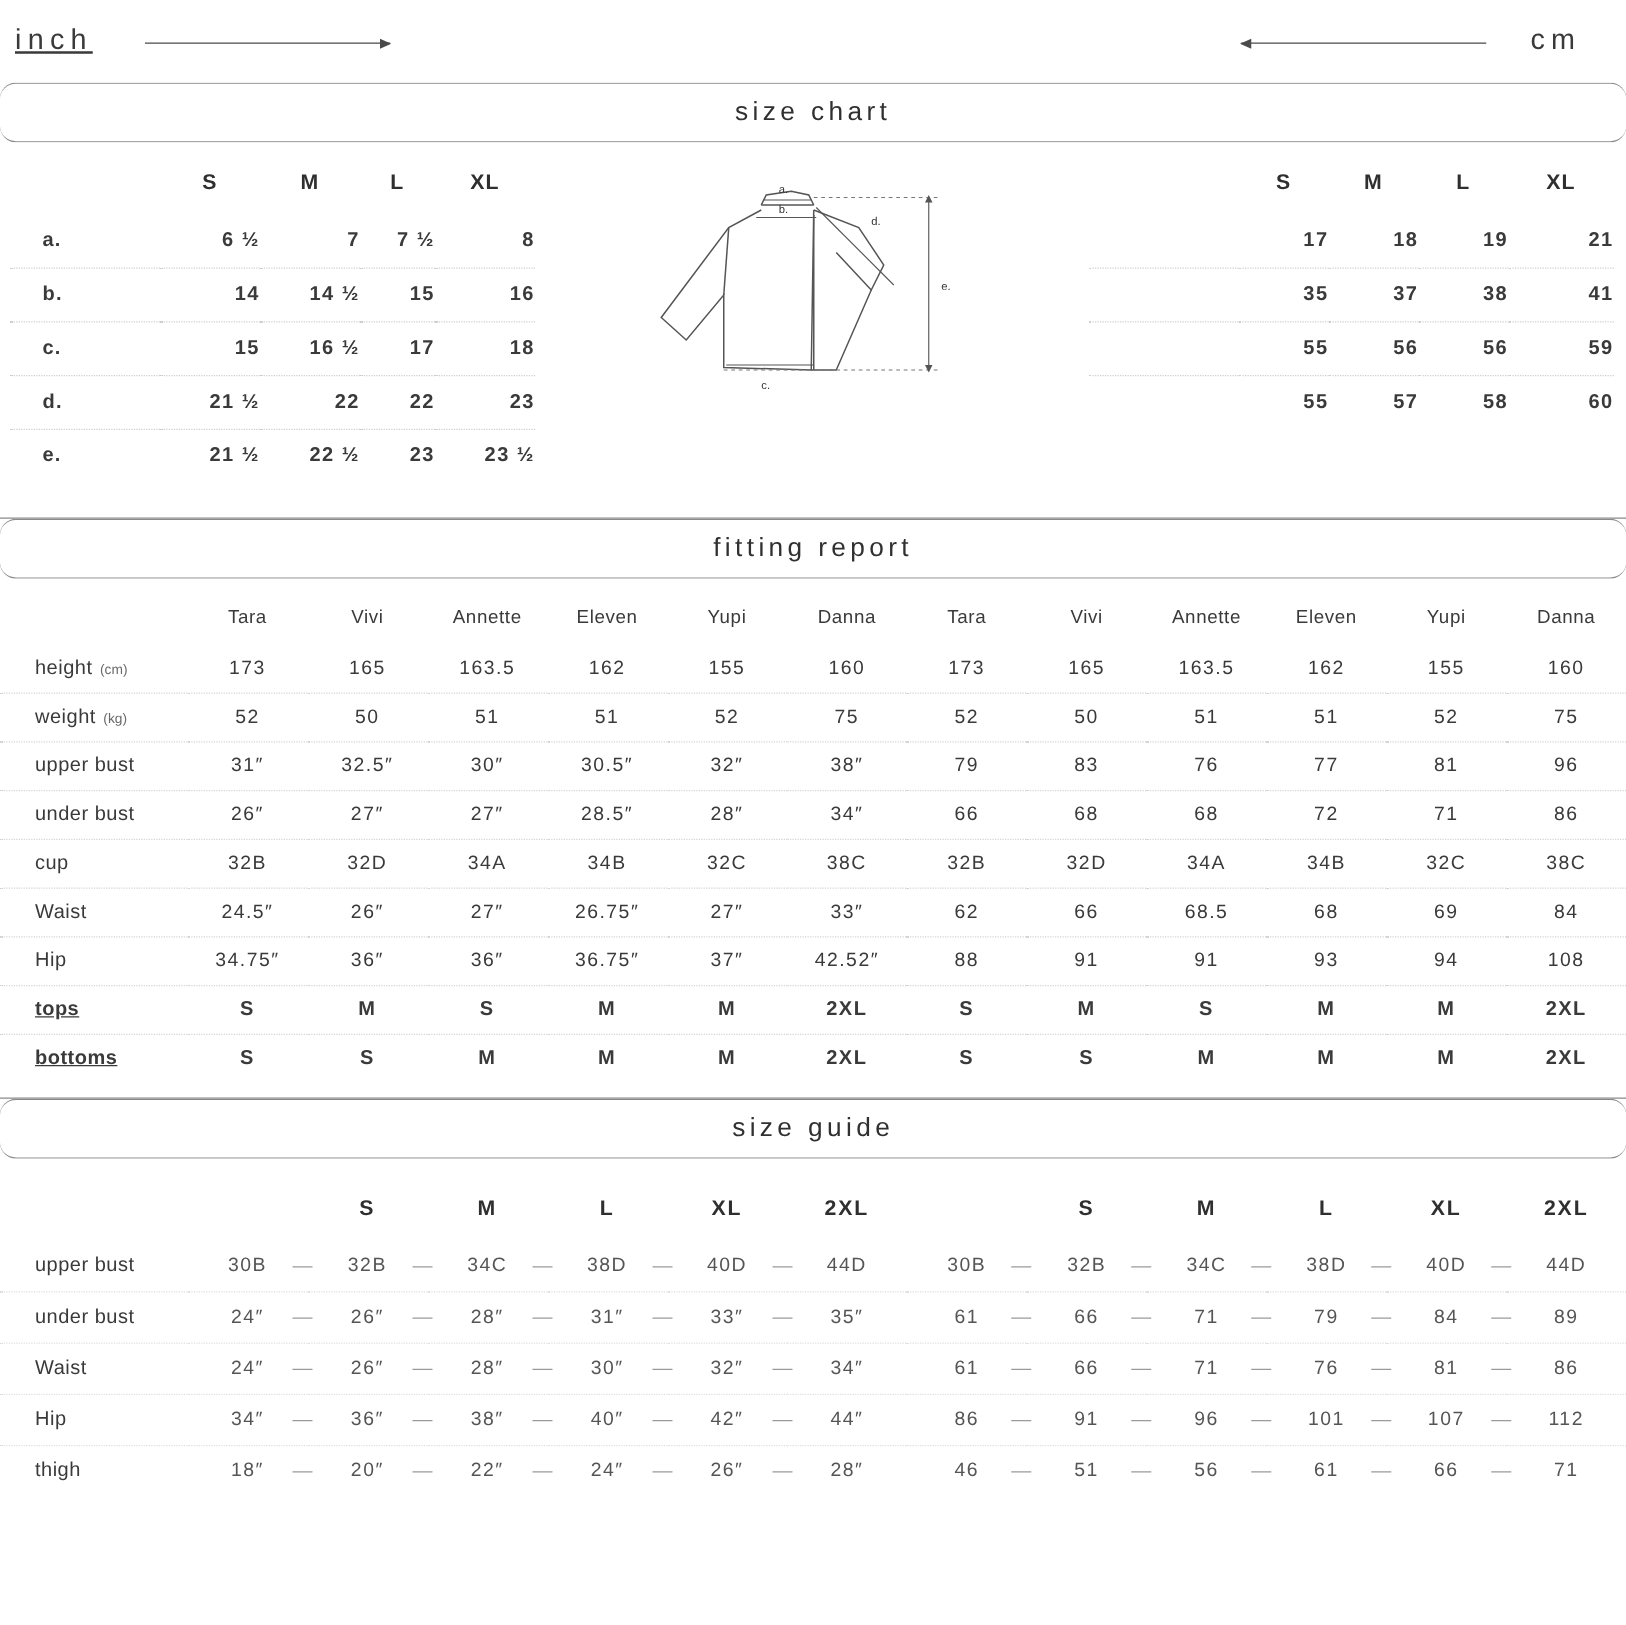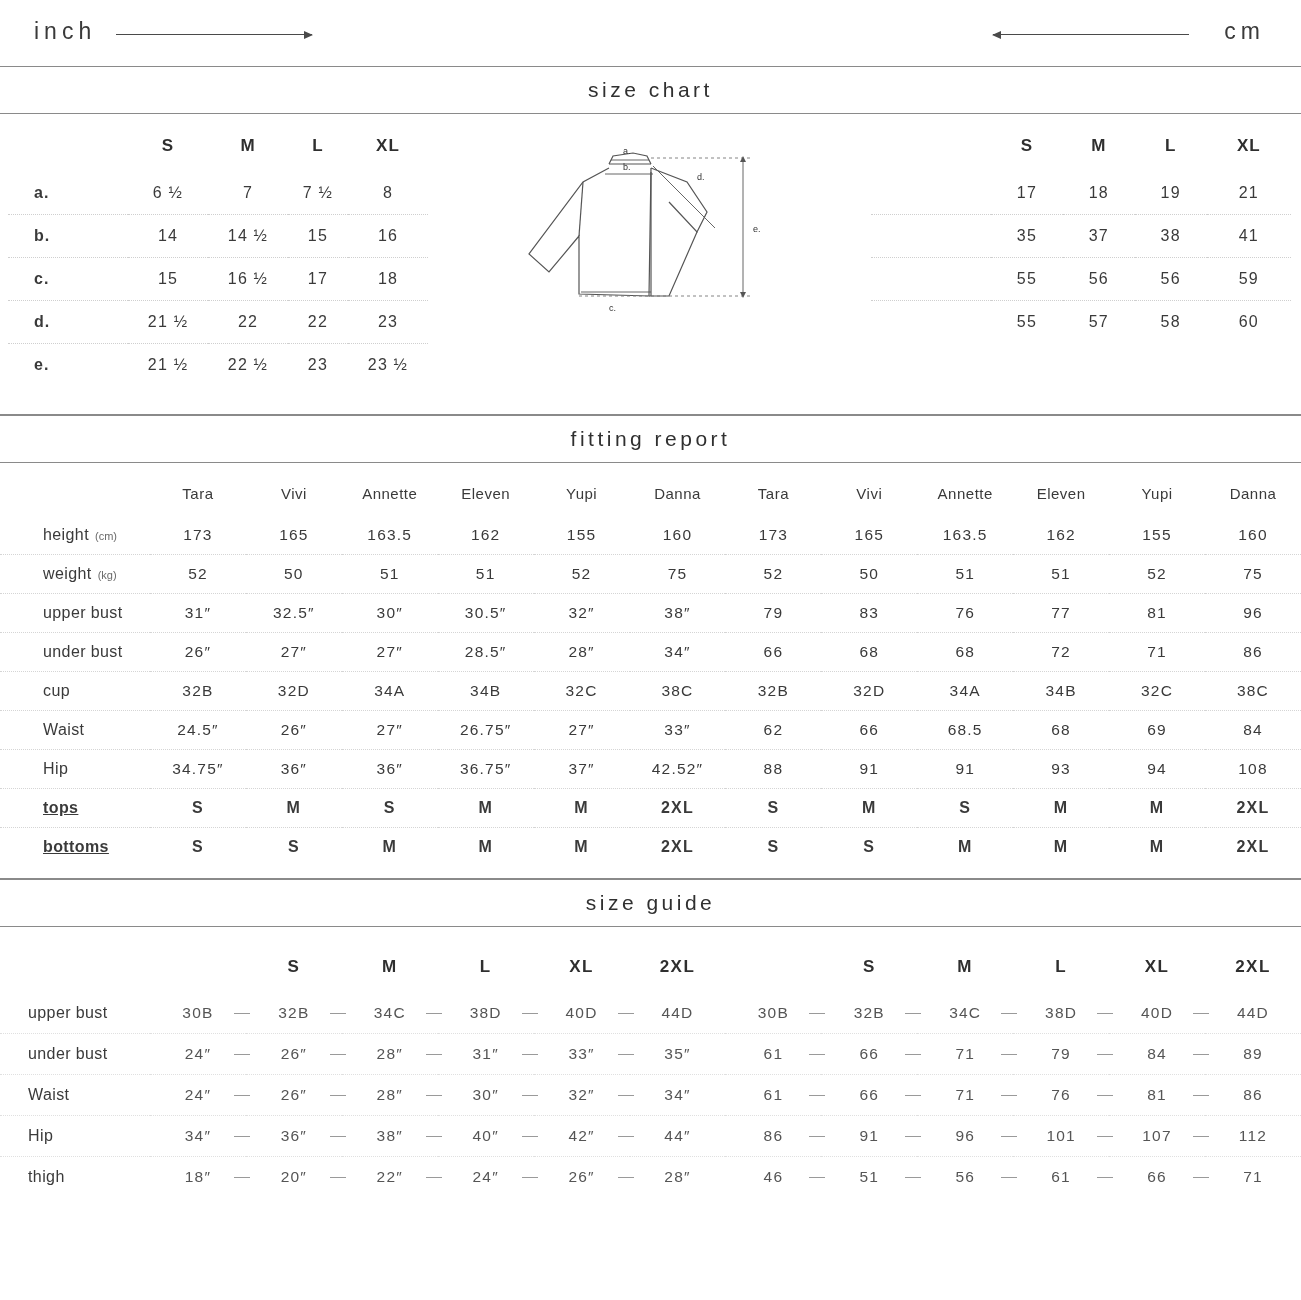--- a/index.html
+++ b/index.html
@@ -27,21 +27,21 @@
     height: 66px;
   }
   .unit-label {
     position: absolute;
     top: 18px;
     font-size: 23px;
     letter-spacing: 5px;
     color: #3a3a3a;
     font-weight: 400;
   }
-  .unit-label.left { left: 34px; }
+  .unit-label.left { left: 12px; text-decoration: underline; }
   .unit-label.right { right: 36px; }
   .arrow {
     position: absolute;
     top: 34px;
     height: 1px;
     background: #4a4a4a;
   }
   .arrow.left { left: 116px; width: 196px; }
   .arrow.right { right: 112px; width: 196px; }
   .arrow::after {
@@ -62,20 +62,21 @@
   }
 
   
   .section-rule {
     border-top: 1px solid #8a8a8a;
     border-bottom: 1px solid #8a8a8a;
     height: 46px;
     display: flex;
     align-items: center;
     justify-content: center;
+    border-radius: 13px;
   }
   .section-title {
     font-size: 21px;
     letter-spacing: 3.5px;
     color: #303030;
     font-weight: 400;
   }
 
   
   .sizechart {
@@ -96,26 +97,27 @@
     font-size: 16px;
   }
   .sc-table th {
     font-weight: 700;
     font-size: 17px;
     padding: 22px 0 16px 0;
     color: #2f2f2f;
     letter-spacing: 1px;
   }
   .sc-table td {
-    text-align: center;
+    text-align: right;
     padding: 12px 0;
     color: #3a3a3a;
     font-size: 16px;
     letter-spacing: 1.2px;
     border-bottom: 1px dotted #cfcfcf;
+    font-weight: bold;
   }
   .sc-table tr:last-child td { border-bottom: none; }
   .sc-table td.rowlab {
     font-weight: 700;
     text-align: left;
     padding-left: 26px;
     letter-spacing: 1px;
   }
   .sc-table.right td.rowlab { color: transparent; }
   .sc-table col.lab { width: 120px; }
@@ -150,21 +152,21 @@
     text-align: center;
     font-size: 15.5px;
     color: #3a3a3a;
     padding: 10px 0;
     letter-spacing: 1.2px;
     border-bottom: 1px dotted #d5d5d5;
   }
   .fit-table tr:last-child td { border-bottom: none; }
   .fit-table td.rowlab {
     text-align: left;
-    padding-left: 43px;
+    padding-left: 28px;
     letter-spacing: 0.4px;
     font-size: 16px;
   }
   .fit-table td.rowlab .unit {
     font-size: 11px;
     color: #6a6a6a;
     letter-spacing: 0;
     margin-left: 6px;
   }
   .fit-table tr.bold td { font-weight: 700; font-size: 16px; }

